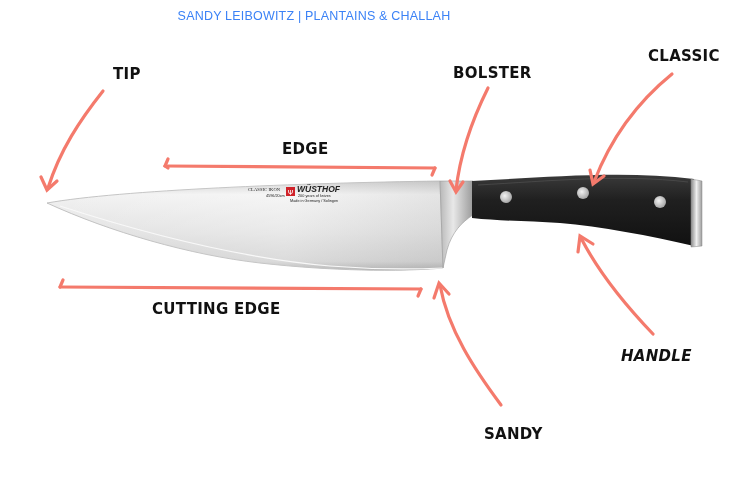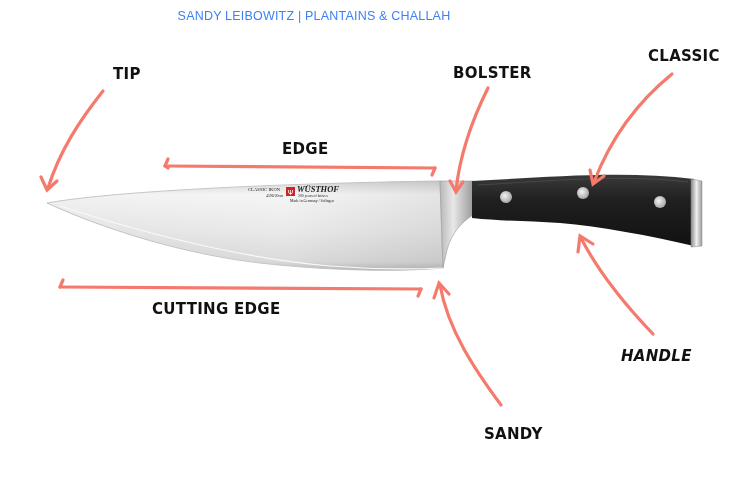--- a/index.html
+++ b/index.html
@@ -7,21 +7,21 @@
     .credit {
       position: absolute; left: 0; width: 628px; top: 9px; text-align: center;
       font-family: "Liberation Sans", sans-serif; font-size: 12.5px; letter-spacing: 0.2px;
       color: #3b82f6;
     }
     .label {
       position: absolute; font-family: "DejaVu Sans", sans-serif; font-weight: bold;
       font-size: 15px; color: #111111; letter-spacing: 0.3px; white-space: nowrap;
     }
     svg.diagram { position: absolute; left: 0; top: 0; }
-    .brand { position: absolute; font-family: Liberation Serif, serif; color: #222; white-space: nowrap; }
+    .brand { position: absolute; font-family: Liberation Sans, sans-serif; color: #222; white-space: nowrap; }
   </style>
 </head>
 <body>
 
 <div class="credit">SANDY LEIBOWITZ | PLANTAINS &amp; CHALLAH</div>
 
 <svg class="diagram" width="750" height="500" viewBox="0 0 750 500">
   <defs>
     <linearGradient id="bladeGrad" x1="0" y1="0" x2="0" y2="1">
       <stop offset="0" stop-color="#c9c9c9"></stop>

